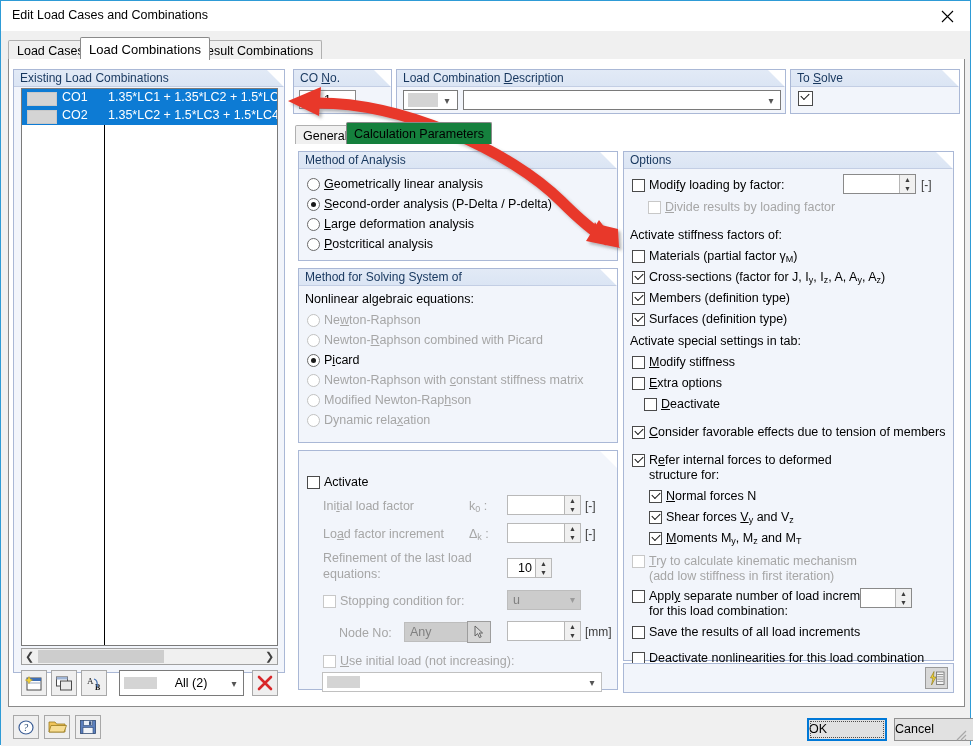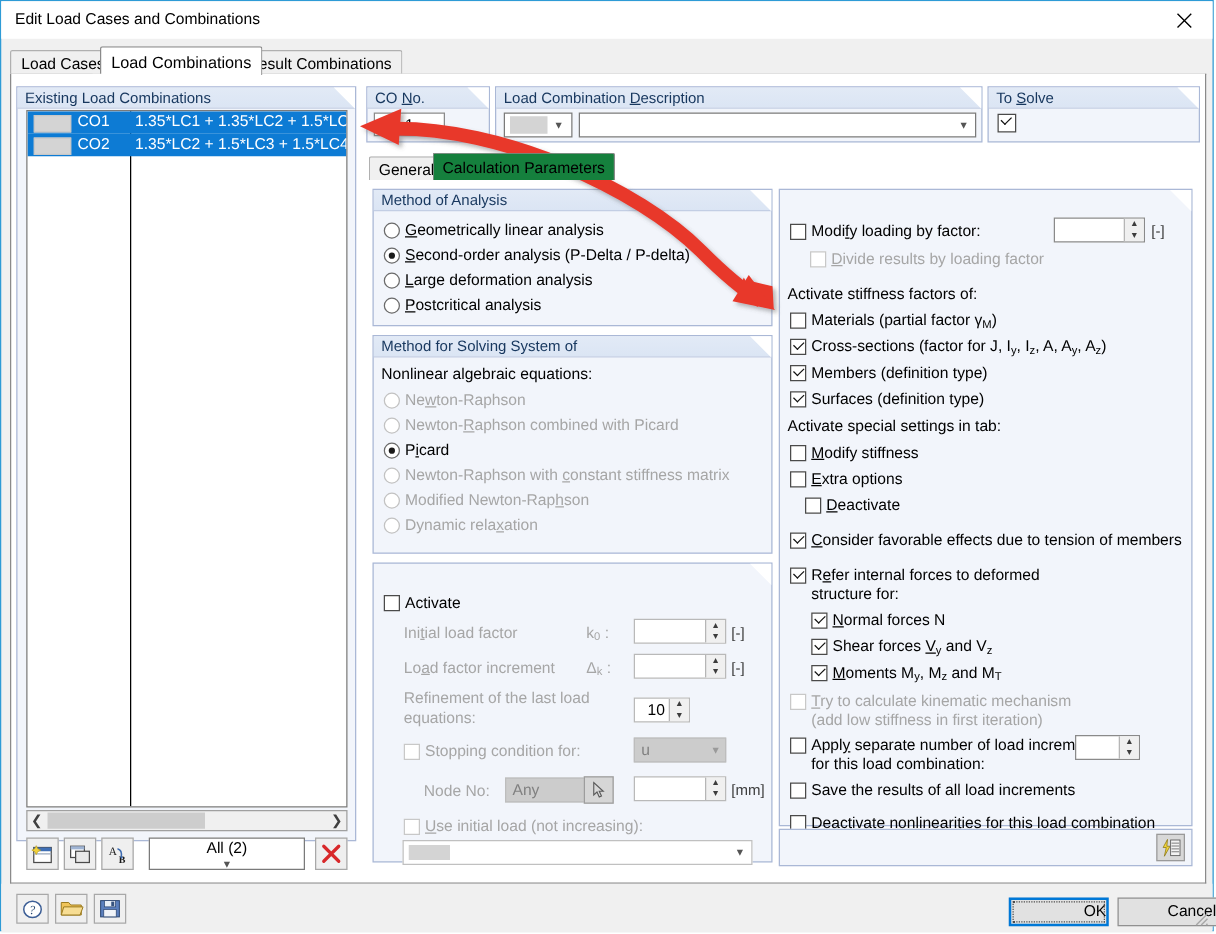--- a/index.html
+++ b/index.html
@@ -274,21 +274,21 @@
   
   .bottombar { position: absolute; left: 0; top: 706px; width: 969px; height: 39px; background: #f0f0f0; }
   .bbtn {
     position: absolute; top: 8px; width: 26px; height: 24px;
     background: #efefef; border: 1px solid #a8a8a8; box-sizing: border-box;
     display: flex; align-items: center; justify-content: center;
   }
   .dlgbtn {
     position: absolute; top: 717px; height: 23px; width: 80px;
     background: #e1e1e1; border: 1px solid #919191; box-sizing: border-box;
-    font-size: 12.5px; text-align: right; line-height: 21px;
+    font-size: 12.5px; text-align: left; line-height: 21px;
   }
   #ok-button { left: 806px; border: 2px solid #0078d7; background: #e1e1e1; line-height: 19px; }
   #ok-button .focusring {
     position: absolute; left: 1px; top: 1px; right: 1px; bottom: 1px;
     border: 1px dotted #4d4d4d;
   }
   #cancel-button { left: 893px; }
 
   .resize-grip { position: absolute; right: 3px; bottom: 3px; width: 12px; height: 12px; }
 
@@ -359,21 +359,21 @@
         </svg>
       </div>
       <div class="tbtn" style="left:60px;">
         <svg width="19" height="17" viewBox="0 0 19 17">
           <text x="2" y="9" font-size="9" font-family="Liberation Serif, serif" fill="#1a1a1a">A</text>
           <text x="10" y="15" font-size="8" font-family="Liberation Serif, serif" font-weight="bold" fill="#1a1a1a">B</text>
           <path d="M9,4 q4,1 3,7" stroke="#3c6bb0" fill="none" stroke-width="1.2"></path>
           <path d="M11.2,10.4 l1,1.8 1.4,-1.5z" fill="#3c6bb0"></path>
         </svg>
       </div>
-      <div class="combo" style="left:98px; top:3px; width:125px; height:26px;flex-direction:column;">
+      <div class="combo" style="left:98px; top:3px; width:125px; height:26px;">
         <div class="cb-swatch"></div>
         <div class="cb-text">All (2)</div>
         <div class="cb-arrow">▾</div>
       </div>
       <div class="tbtn" style="left:231px;">
         <svg width="18" height="16" viewBox="0 0 18 16">
           <path d="M3,2 L15,14 M15,2 L3,14" stroke="#d8282a" stroke-width="2.6" fill="none" stroke-linecap="round"></path>
         </svg>
       </div>
     </div>
@@ -521,20 +521,21 @@
       <span class="cbx dis"></span><u>U</u><span>se initial load (not increasing):</span>
     </div>
     <div class="combo" style="left:23px;top:221px;width:280px;height:20px;border-color:#c0c0c0;">
       <div class="cb-swatch" style="width:33px;height:12px;"></div>
       <div class="cb-text" style="text-align:left;"></div>
       <div class="cb-arrow">▾</div>
     </div>
   </div>
 
   <div class="grp" id="options-grp">
+    <div class="grp-hdr">Options</div>
     <div class="grp-clip"></div>
 
     <div class="check-row" style="top:26px;">
       <span class="cbx"></span>Modi<u>f</u>y loading by factor:
     </div>
     <div class="spin" style="left:219px;top:22px;width:73px;">
       <div class="spin-val"></div>
       <div class="spin-btns">
           <span>▲</span>
           <span>▼</span>

